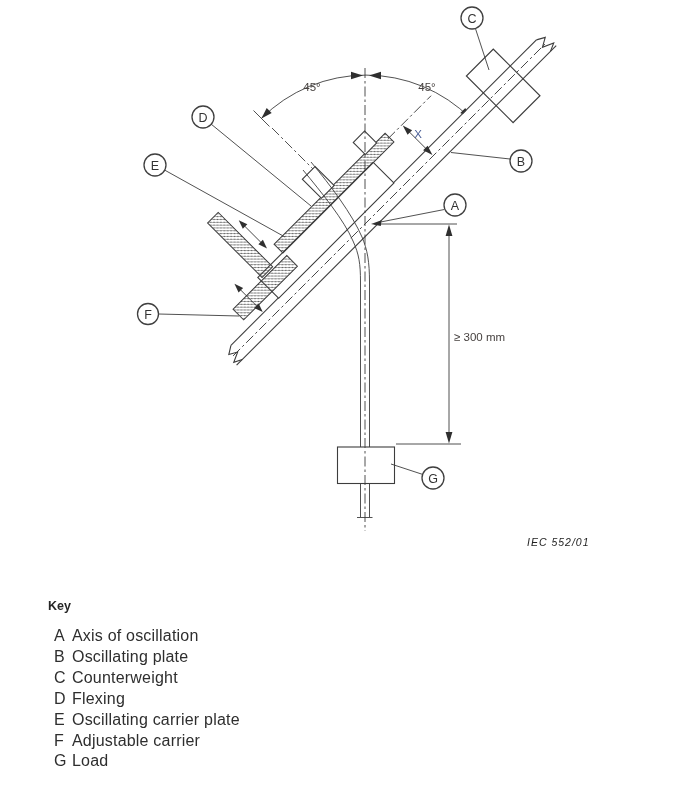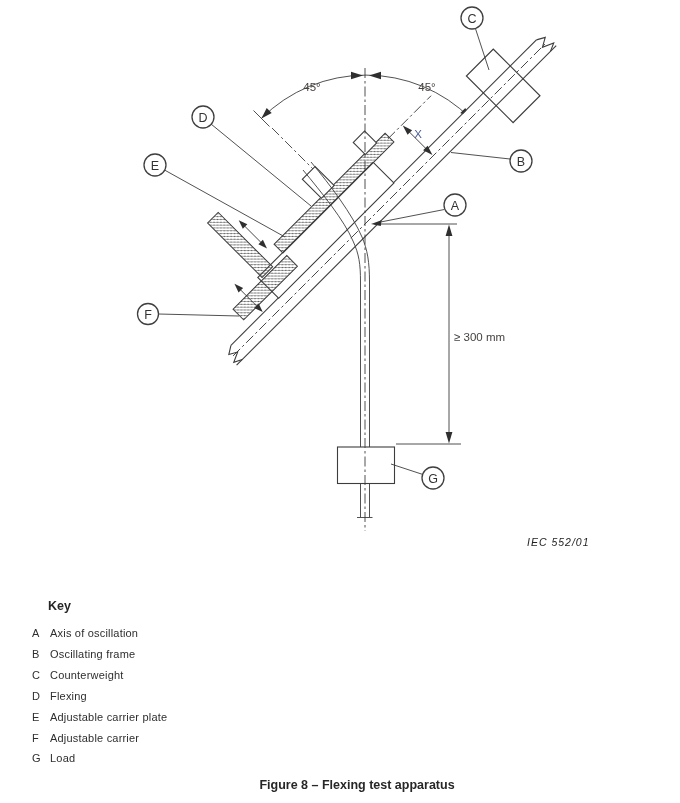--- a/index.html
+++ b/index.html
@@ -1,21 +1,21 @@
 <!DOCTYPE html>
 <html><head>
 <meta charset="utf-8">
 <style>
   html,body{margin:0;padding:0;background:#ffffff;}
   #page{position:relative;width:680px;height:803px;background:#fff;overflow:hidden;
         font-family:"Liberation Sans","DejaVu Sans",sans-serif;color:#2e2e2e;}
   svg text{font-family:"Liberation Sans","DejaVu Sans",sans-serif;}
   .key-block{position:absolute;left:0;top:0;width:680px;}
   .key-title{position:absolute;left:48px;top:599px;font-size:12.5px;font-weight:bold;color:#272727;}
-  .key-row{position:absolute;left:32px;height:15px;font-size:11px;color:#2e2e2e;letter-spacing:0.2px;}
+  .key-row{position:absolute;left:54px;height:15px;font-size:16px;color:#2e2e2e;letter-spacing:0.2px;}
   .key-letter{display:inline-block;width:18px;}
   .key-label{display:inline-block;}
   .fig-caption{position:absolute;left:357px;top:778px;transform:translateX(-50%);
                font-size:12.5px;font-weight:bold;color:#272727;white-space:nowrap;}
   .ln{stroke:#3d3d3d;stroke-width:1.1;fill:none;}
   .thin{stroke:#3d3d3d;stroke-width:0.9;fill:none;}
   .dashdot{stroke:#3d3d3d;stroke-width:0.9;fill:none;stroke-dasharray:10 3 2.5 3;}
   .whitefill{fill:#ffffff;stroke:#3d3d3d;stroke-width:1.1;}
   .nofill{fill:none;stroke:#3d3d3d;stroke-width:1.2;}
   .hatched{fill:url(#hatch);stroke:#3d3d3d;stroke-width:1;}
@@ -159,35 +159,34 @@
     <text x="527" y="546" font-size="10.5" font-style="italic" fill="#222" letter-spacing="1">IEC 552/01</text>
   </svg>
 
   
   <div class="key-block">
     <div class="key-title">Key</div>
     <div class="key-row" style="top:627px">
       <span class="key-letter">A</span><span class="key-label">Axis of oscillation</span>
     </div>
     <div class="key-row" style="top:648px">
-      <span class="key-letter">B</span><span class="key-label">Oscillating frame</span>
+      <span class="key-letter">B</span><span class="key-label">Oscillating plate</span>
     </div>
     <div class="key-row" style="top:669px">
       <span class="key-letter">C</span><span class="key-label">Counterweight</span>
     </div>
     <div class="key-row" style="top:690px">
       <span class="key-letter">D</span><span class="key-label">Flexing</span>
     </div>
     <div class="key-row" style="top:711px">
-      <span class="key-letter">E</span><span class="key-label">Adjustable carrier plate</span>
+      <span class="key-letter">E</span><span class="key-label">Oscillating carrier plate</span>
     </div>
     <div class="key-row" style="top:732px">
       <span class="key-letter">F</span><span class="key-label">Adjustable carrier</span>
     </div>
     <div class="key-row" style="top:752px">
       <span class="key-letter">G</span><span class="key-label">Load</span>
     </div>
   </div>
 
   
-  <div class="fig-caption">Figure 8 – Flexing test apparatus</div>
 
 </div>
 
 </body></html>

